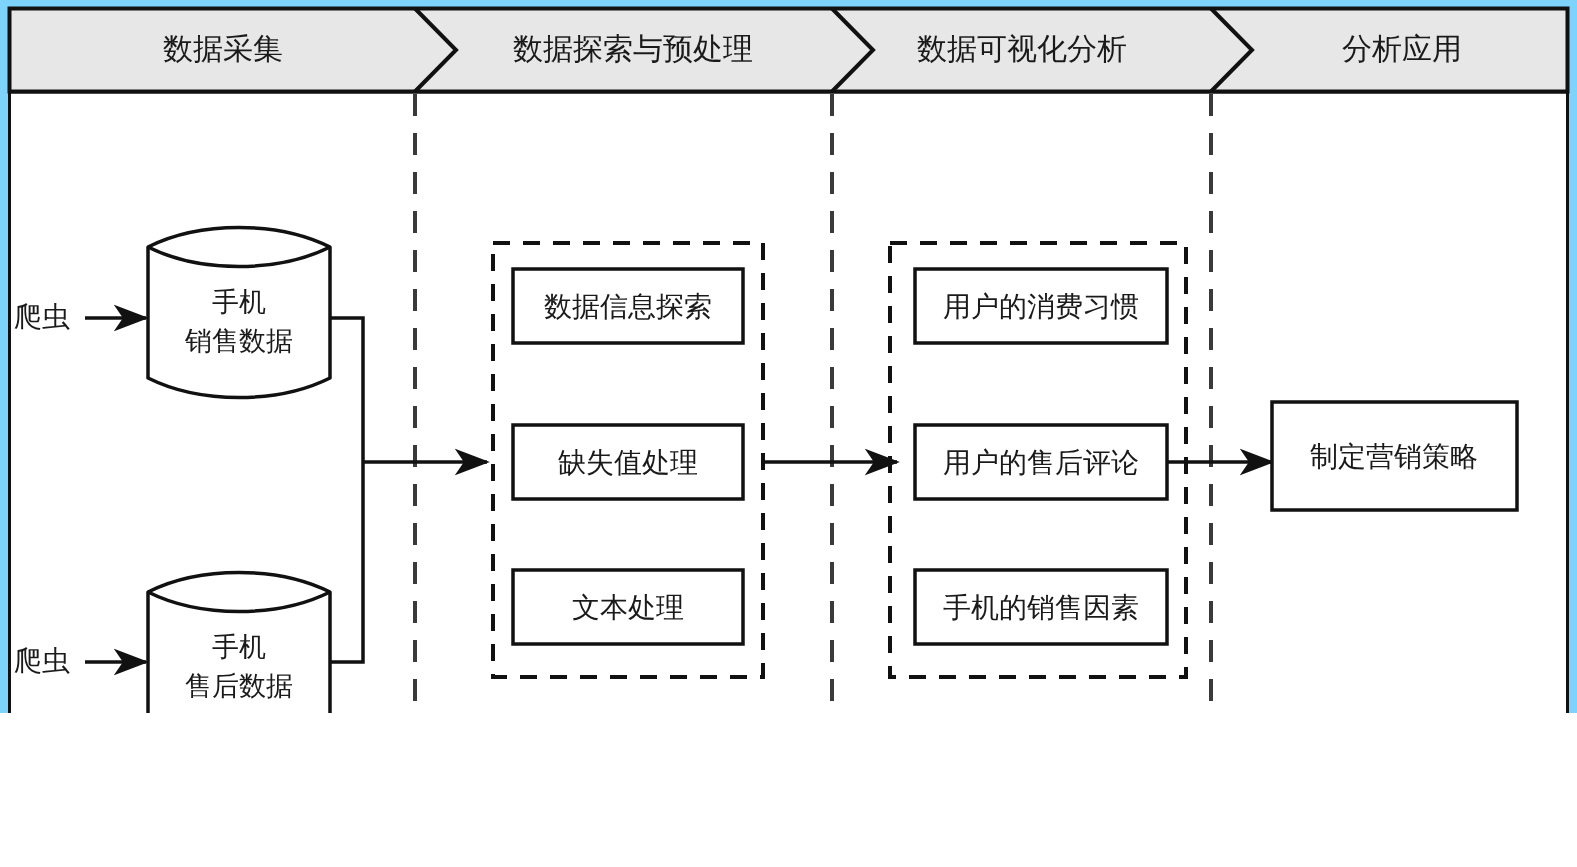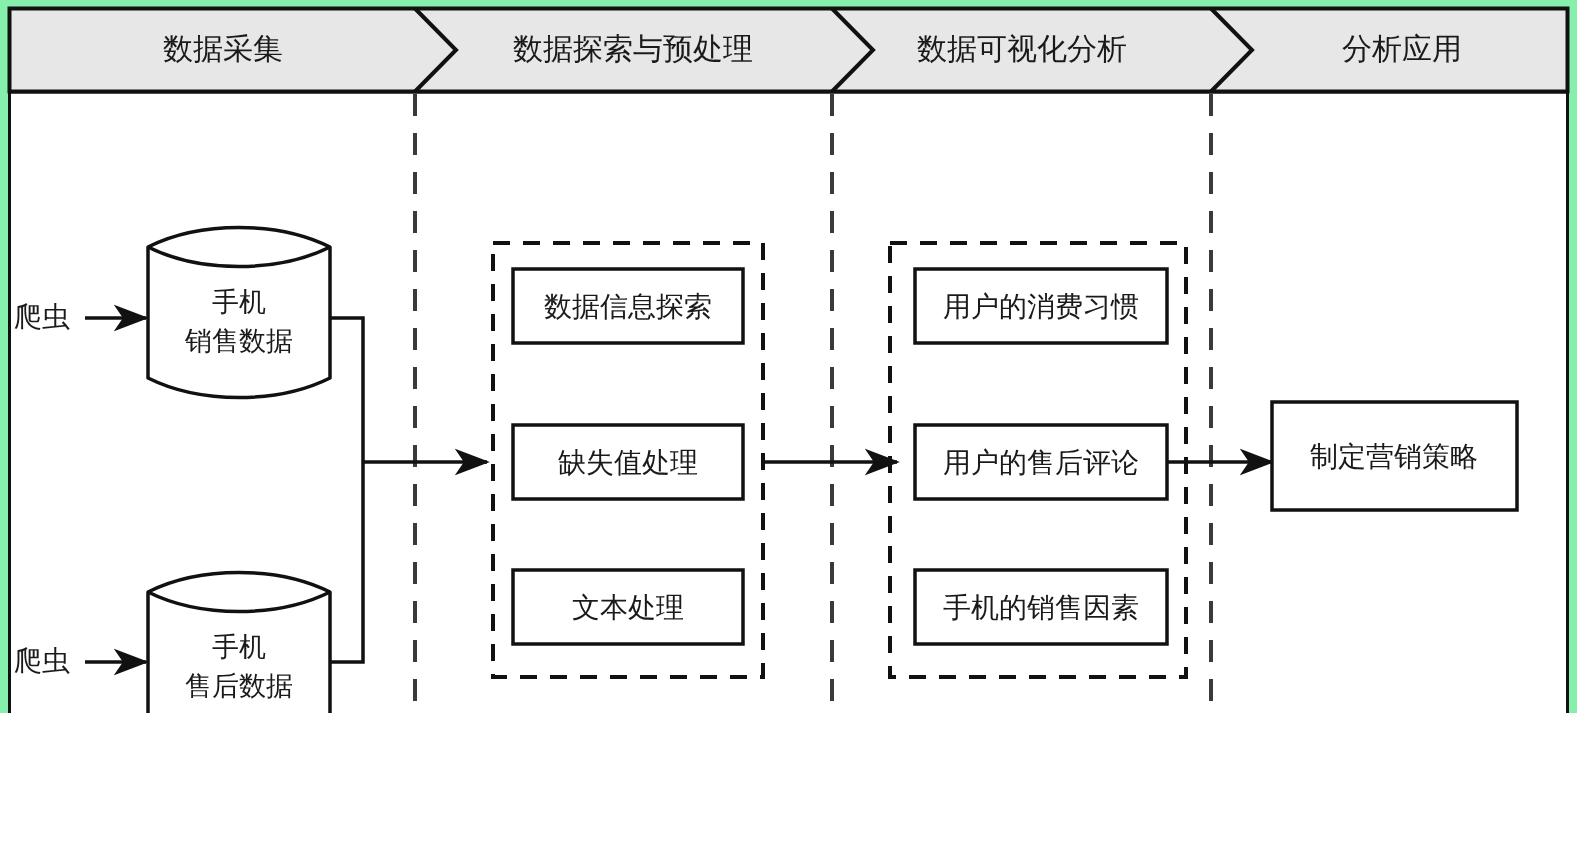--- a/index.html
+++ b/index.html
@@ -8,21 +8,21 @@
     padding: 0;
     background: #ffffff;
   }
   body {
     font-family: "DejaVu Serif", "Liberation Serif", serif;
   }
   #stage {
     position: relative;
     width: 1577px;
     height: 713px;
-    background: #86efac;
+    background: #7dd3fc;
     overflow: hidden;
   }
   svg.diagram {
     display: block;
     width: 1577px;
     height: 867px;
   }
   .lane-title {
     font-family: "DejaVu Serif", "Liberation Serif", serif;
     font-size: 30px;

